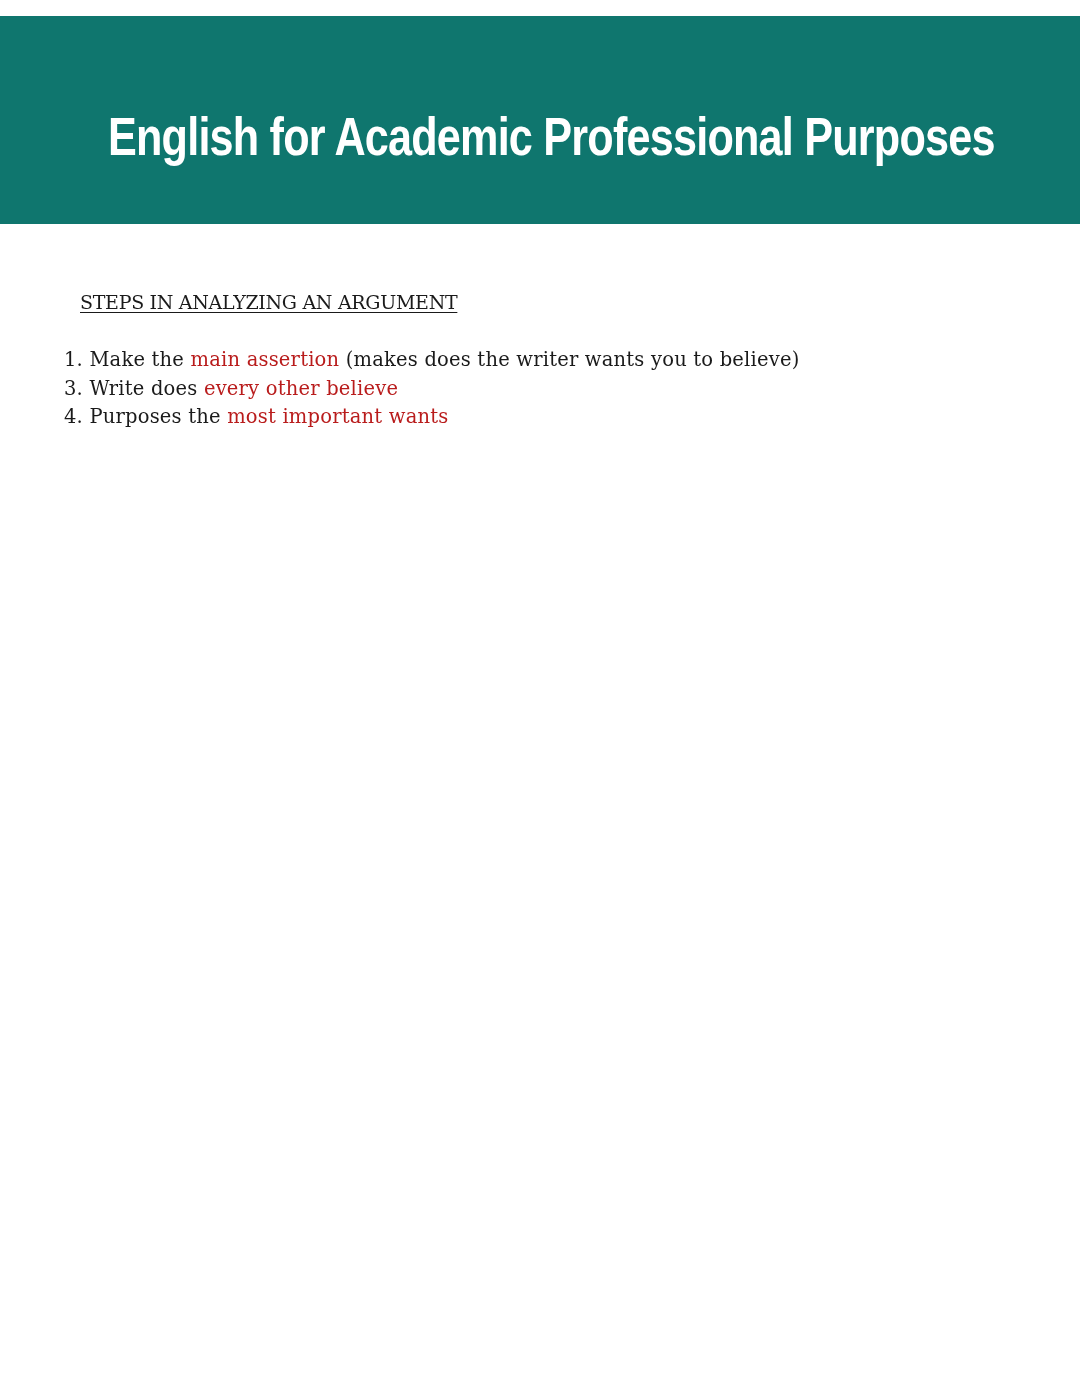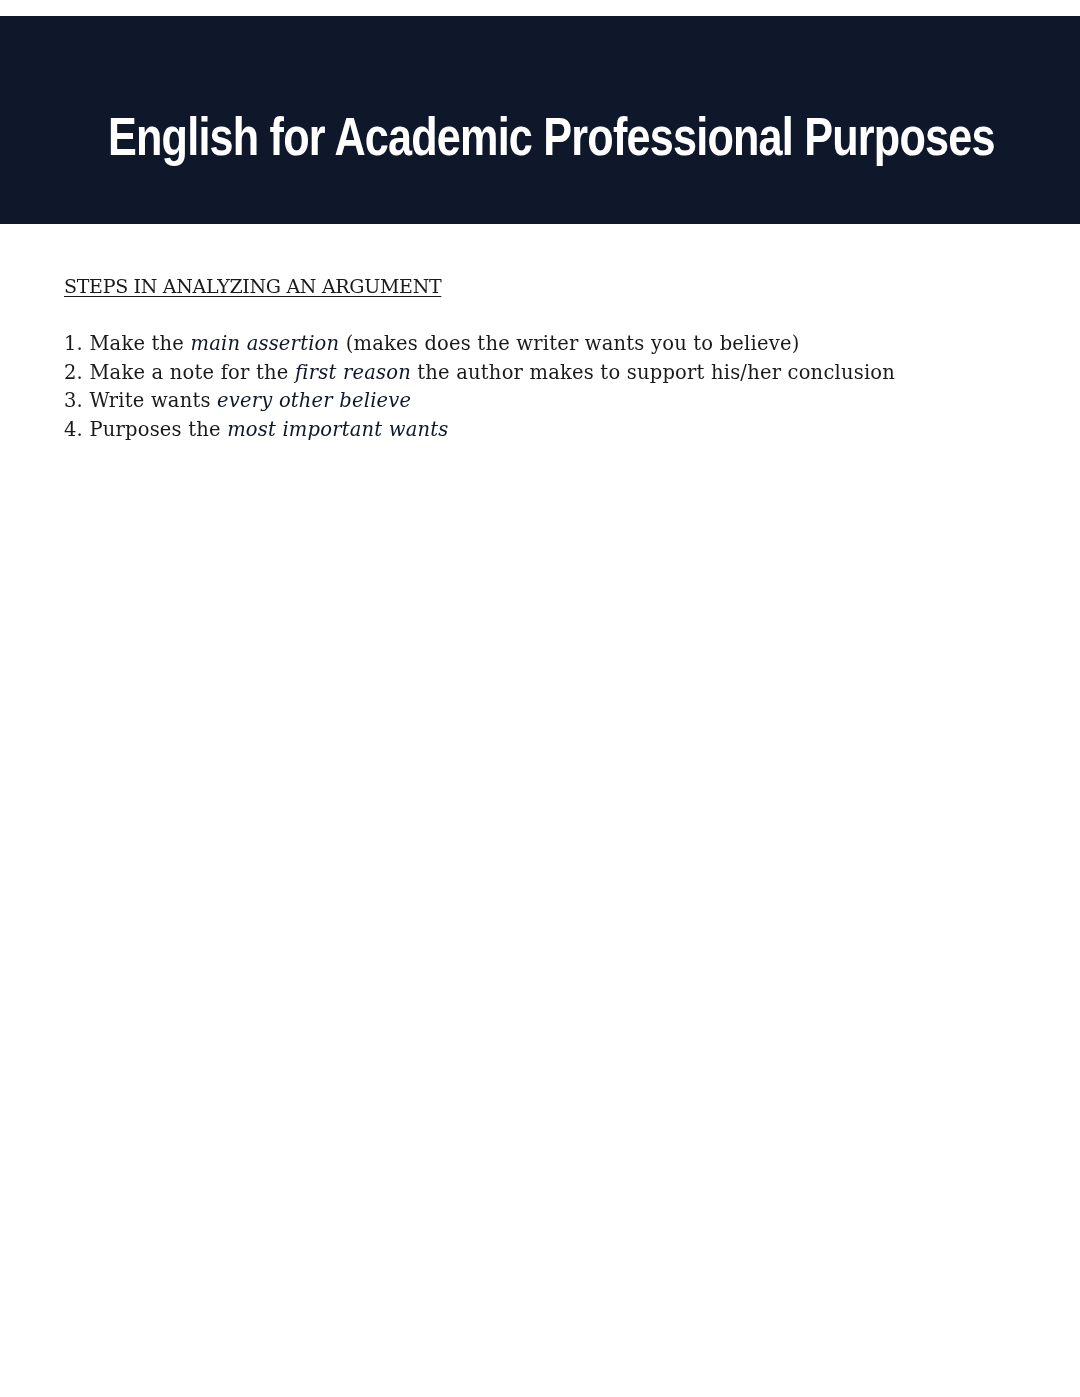--- a/index.html
+++ b/index.html
@@ -1,51 +1,50 @@
 <!DOCTYPE html>
 <html><head>
 <meta charset="utf-8">
 <style>
   html, body { margin: 0; padding: 0; }
   body {
     width: 1080px; height: 1397px; background: #ffffff; position: relative; overflow: hidden;
   }
   .banner {
     position: absolute; left: 0; top: 16px; width: 1080px; height: 208px;
-    background: #0f172a;
+    background: #0f766e;
   }
   .banner-title {
     position: absolute; left: 0; top: 90px; width: 1080px; text-align: center;
     color: #ffffff;
     font-family: "Liberation Sans", sans-serif; font-weight: bold;
     font-size: 54px; line-height: 60px; letter-spacing: -1px;
     transform: scaleX(0.80); transform-origin: 540px 0;
     white-space: nowrap;
   }
   .content {
     position: absolute; left: 64px; top: 272px; width: 960px;
     font-family: "DejaVu Serif", serif; color: #1a1a1a;
   }
   .section-heading {
     font-size: 19px; line-height: 28px; text-decoration: underline;
     text-underline-offset: 3px; text-decoration-thickness: 1px;
-    margin: 0; font-weight: normal; letter-spacing: -0.3px;
+    margin: 16px; font-weight: normal; letter-spacing: -0.3px;
   }
   .steps { list-style: none; margin: 30px 0 0 0; padding: 0; }
   .step { font-size: 19.5px; line-height: 28.7px; white-space: nowrap; letter-spacing: 0.2px; }
-  .hl { color: #0f172a; font-style: italic; }
+  .hl { color: #b91c1c; }
 </style>
 </head>
 <body>
 
 <div class="banner">
   <div class="banner-title">English for Academic Professional Purposes</div>
 </div>
 
 <div class="content">
   <h2 class="section-heading">STEPS IN ANALYZING AN ARGUMENT</h2>
   <ol class="steps">
     <li class="step"><span>1.</span> <span>Make the</span> <span class="hl">main assertion</span> <span>(makes does the writer wants you to believe)</span></li>
-    <li class="step"><span>2.</span> <span>Make a note for the</span> <span class="hl">first reason</span> <span>the author makes to support his/her conclusion</span></li>
-    <li class="step"><span>3.</span> <span>Write wants</span> <span class="hl">every other believe</span><span></span></li>
+    <li class="step"><span>3.</span> <span>Write does</span> <span class="hl">every other believe</span><span></span></li>
     <li class="step"><span>4.</span> <span>Purposes the</span> <span class="hl">most important wants</span><span></span></li>
   </ol>
 </div>
 
 </body></html>

